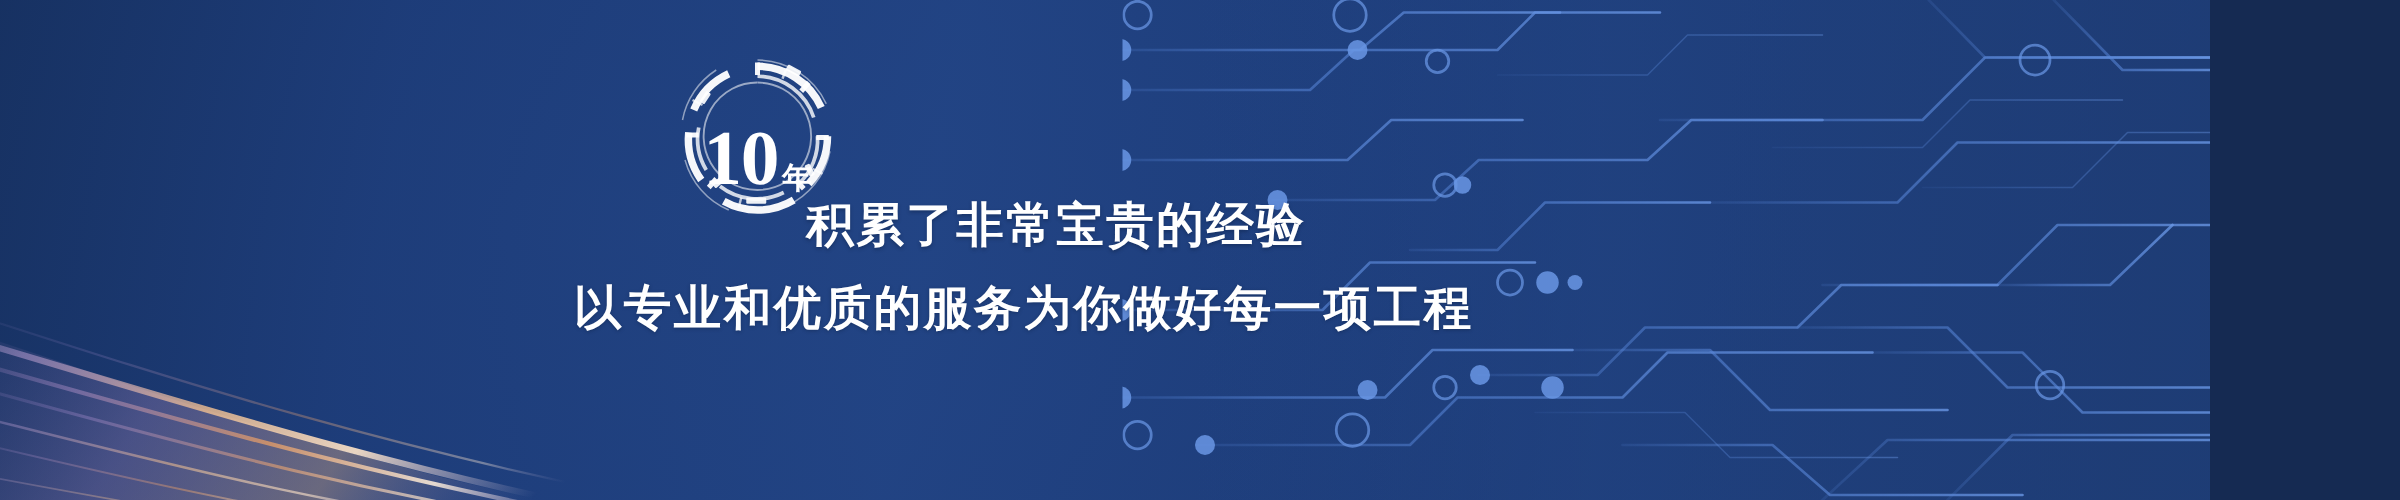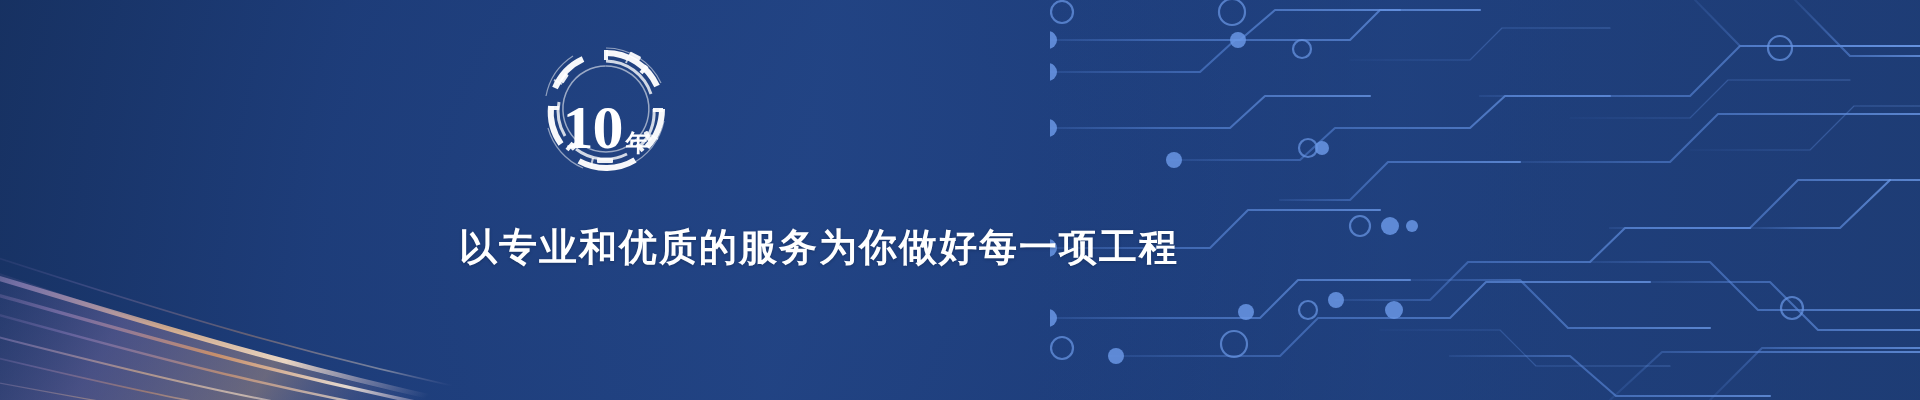--- a/index.html
+++ b/index.html
@@ -2,21 +2,21 @@
 <html><head>
 <meta charset="utf-8">
 <style>
   html, body {
     margin: 0;
     padding: 0;
     background: #152a52;
   }
   #banner {
     position: relative;
-    width: 1920px;
+    width: 1768px;
     height: 400px;
     overflow: hidden;
     background: #6d28d9;
     font-family: "Liberation Sans", "DejaVu Sans", sans-serif;
   }
 
   
   .bg-base {
     position: absolute;
     inset: 0;
@@ -312,15 +312,16 @@
         <rect x="54" y="112" width="16" height="5" rx="1"></rect>
       </g>
     </svg>
 
     <div class="badge-num">
       <span class="num">10</span>
       <span class="unit">年</span>
     </div>
   </div>
 
+  <div class="sub1" style="left: 645px;">积累了非常宝贵的经验</div>
   <div class="sub2" style="left: 459px;">以专业和优质的服务为你做好每一项工程</div>
 
 </div>
 
 </body></html>

